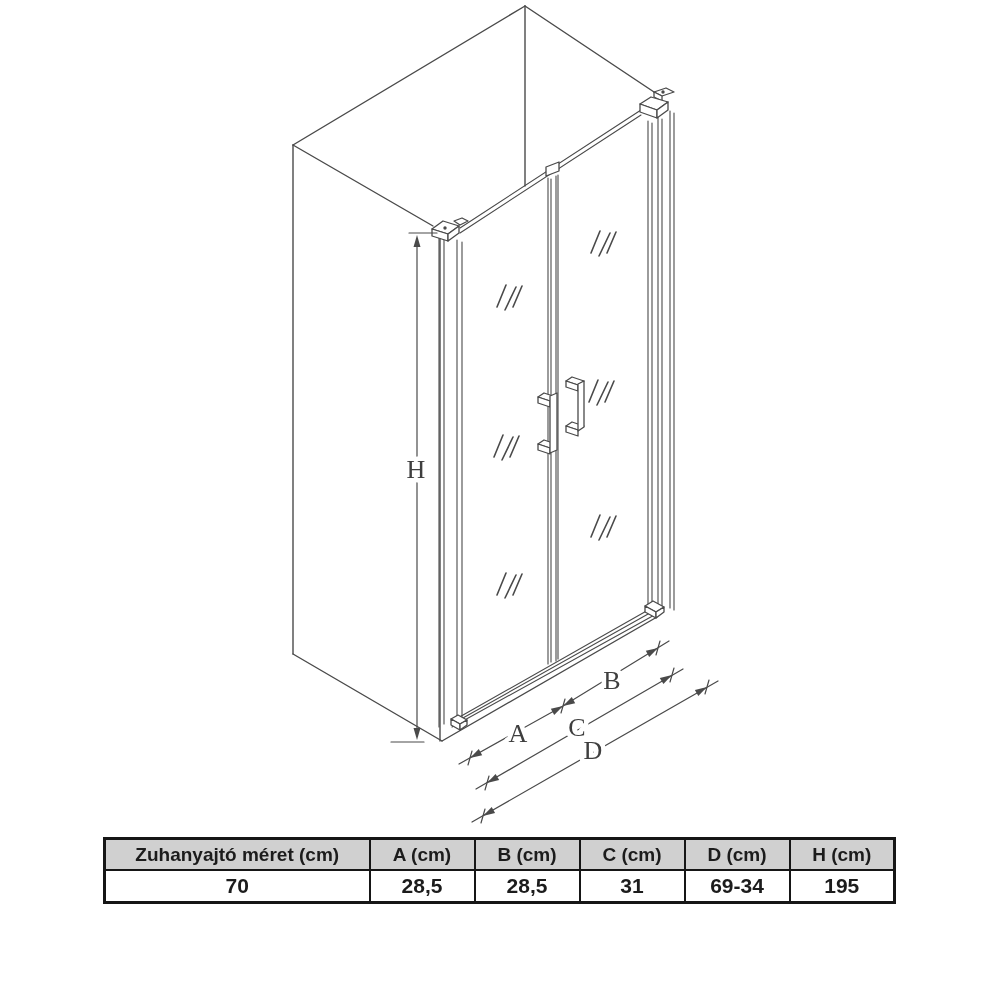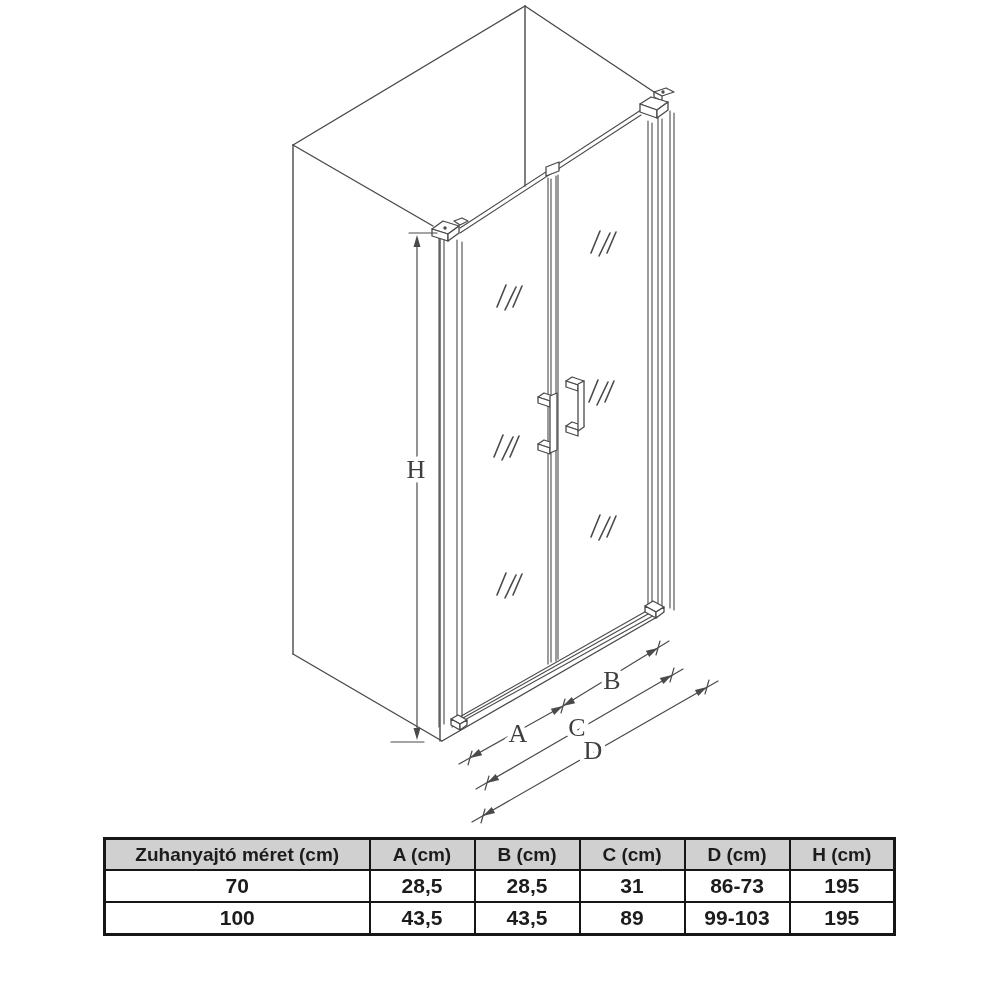--- a/index.html
+++ b/index.html
@@ -199,25 +199,17 @@
       <th>D (cm)</th>
       <th>H (cm)</th>
     </tr>
   </thead>
   <tbody>
     <tr>
       <td>70</td>
       <td>28,5</td>
       <td>28,5</td>
       <td>31</td>
-      <td>86-73</td>
-      <td>195</td>
-    </tr>
-    <tr>
-      <td>100</td>
-      <td>43,5</td>
-      <td>43,5</td>
-      <td>89</td>
-      <td>99-103</td>
+      <td>69-34</td>
       <td>195</td>
     </tr>
   </tbody>
 </table>
 
 </body></html>

